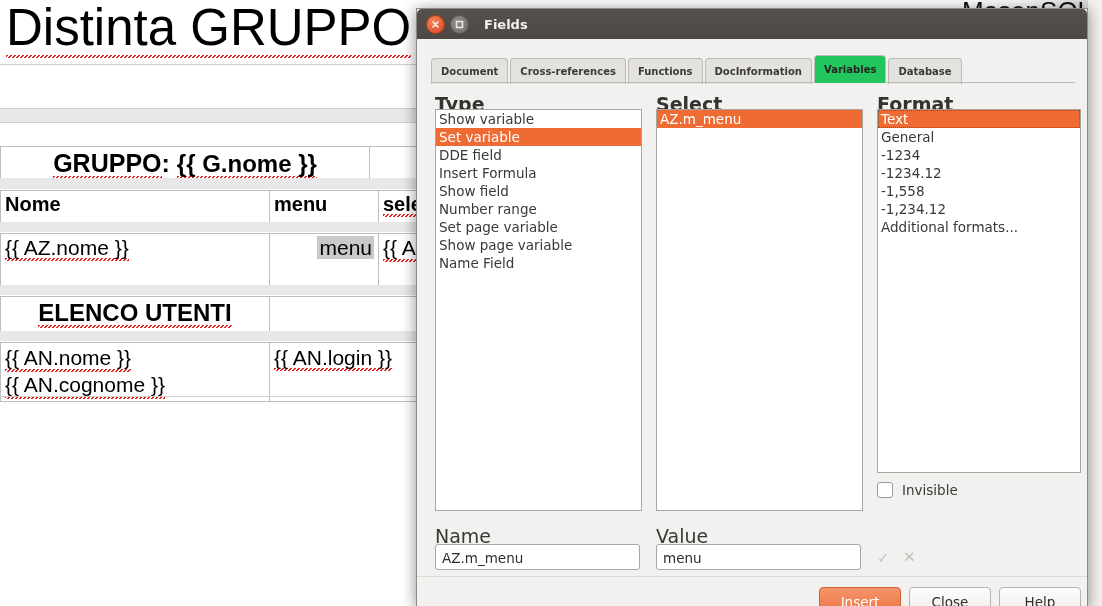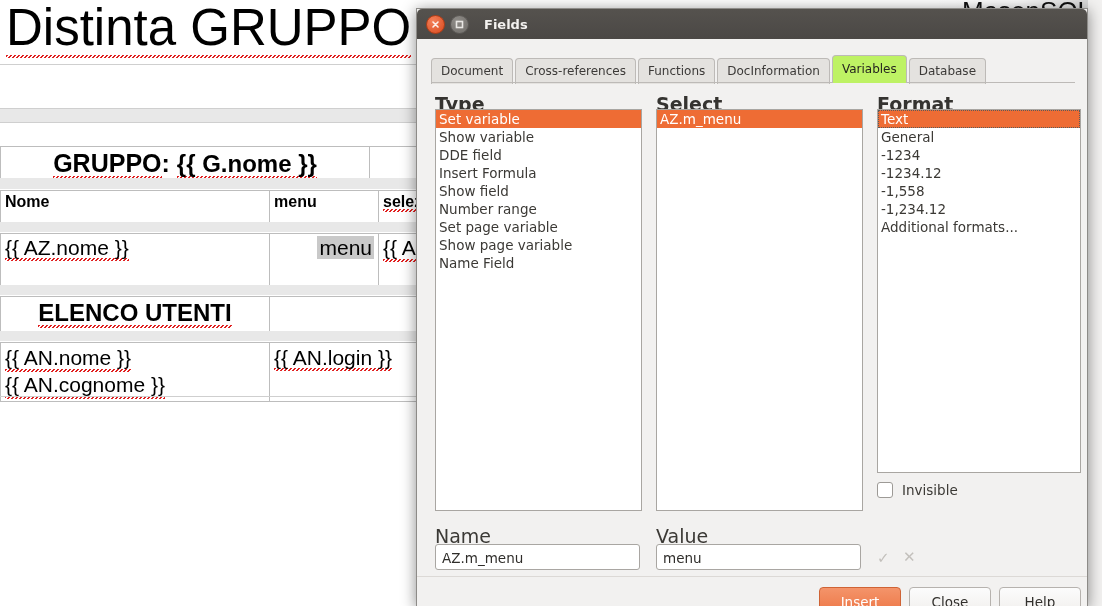--- a/index.html
+++ b/index.html
@@ -38,21 +38,21 @@
   .tbl{position:absolute;border-collapse:collapse;table-layout:fixed;}
   .tbl td{border:1px solid #bdbdbd;vertical-align:top;padding:2px 4px;background:#fff;}
 
   .t-gruppo{left:0px;top:146px;width:720px;}
   .t-gruppo td{height:30px;}
   .cell-gruppo{font-family:"Liberation Sans",sans-serif;font-size:0;text-align:center;}
   .gruppo-big{font-size:25px;font-weight:bold;color:#000;}
   .gruppo-small{font-size:24px;font-weight:bold;color:#000;}
 
   .t-nome{left:0px;top:190px;width:720px;}
-  .t-nome td{height:30px;font-family:"Liberation Sans",sans-serif;font-size:16px;font-weight:bold;color:#000;margin-top:32px;}
+  .t-nome td{height:30px;font-family:"Liberation Sans",sans-serif;font-size:20px;font-weight:bold;color:#000;margin-top:32px;}
 
   .t-azrow{left:0px;top:233px;width:720px;}
   .t-azrow td{height:50px;font-family:"Liberation Sans",sans-serif;font-size:21px;color:#000;}
   .fieldhl{background:#c9c9c9;padding:0 2px;}
 
   .t-elenco{left:0px;top:296px;width:720px;text-align:center;}
   .t-elenco td{height:34px;font-family:"Liberation Sans",sans-serif;font-size:24px;font-weight:bold;color:#000;}
 
   .t-anrow{left:0px;top:342px;width:720px;}
   .t-anrow td{height:50px;font-family:"Liberation Sans",sans-serif;font-size:21px;color:#000;line-height:25px;margin-top:32px;}
@@ -76,26 +76,26 @@
   .tb-close svg,.tb-max svg{display:block}
   .tb-title{color:#f3f1ef;font-size:13px;font-weight:bold;margin-left:10px;
             font-family:"DejaVu Sans",sans-serif;}
 
   #dlg-body{position:absolute;left:0;top:30px;width:670px;height:568px;background:#f2f1f0;}
 
   
   #tabstrip{position:absolute;left:14px;top:16px;width:644px;height:28px;display:flex;align-items:flex-end;}
   #tabline{position:absolute;left:14px;top:43px;width:644px;height:1px;background:#bdbab7;}
   .tab{
-    height:25px;line-height:25px;padding:0 9px;font-size:12px;color:#3c3a38;
+    height:25px;line-height:25px;padding:0 9px;font-size:10px;color:#3c3a38;
     background:#e4e2df;border:1px solid #bdbab7;border-bottom:none;
     border-top-left-radius:4px;border-top-right-radius:4px;margin-right:2px;
-    position:relative;top:1px;white-space:nowrap;
-  }
-  .tab.active{background:#bef264;color:#26241f;height:27px;line-height:27px;top:0;z-index:3;}
+    position:relative;top:1px;white-space:nowrap;font-weight:bold;
+  }
+  .tab.active{background:#22c55e;color:#26241f;height:27px;line-height:27px;top:0;z-index:3;}
 
   .collabel{position:absolute;font-size:19px;font-weight:bold;color:#353330;}
 
   .listbox{position:absolute;background:#ffffff;border:1px solid #a9a6a2;overflow:hidden;}
   .lrow{height:18px;line-height:18px;padding:0 3px;font-size:13.5px;color:#3b3935;white-space:nowrap;}
   .lrow.sel{background:#ee6c34;color:#ffffff;}
   .lrow.sel.focus{outline:1px dotted #5b5b5b;outline-offset:-1px;}
 
   .inp{position:absolute;background:#ffffff;border:1px solid #a9a6a2;border-radius:3px;
        font-size:13.5px;color:#2f2d2a;line-height:26px;padding:0 6px;height:26px;box-sizing:border-box;
@@ -228,22 +228,22 @@
       <div class="tab">Cross-references</div>
       <div class="tab">Functions</div>
       <div class="tab">DocInformation</div>
       <div class="tab active">Variables</div>
       <div class="tab">Database</div>
     </div>
     <div id="tabline"></div>
 
     <div class="collabel" style="left:18px;top:54px;">Type</div>
     <div class="listbox" style="left:18px;top:70px;width:205px;height:400px;">
+      <div class="lrow">Show variable</div>
       <div class="lrow sel">Set variable</div>
-      <div class="lrow">Show variable</div>
       <div class="lrow">DDE field</div>
       <div class="lrow">Insert Formula</div>
       <div class="lrow">Show field</div>
       <div class="lrow">Number range</div>
       <div class="lrow">Set page variable</div>
       <div class="lrow">Show page variable</div>
       <div class="lrow">Name Field</div>
     </div>
 
     <div class="collabel" style="left:239px;top:54px;">Select</div>

